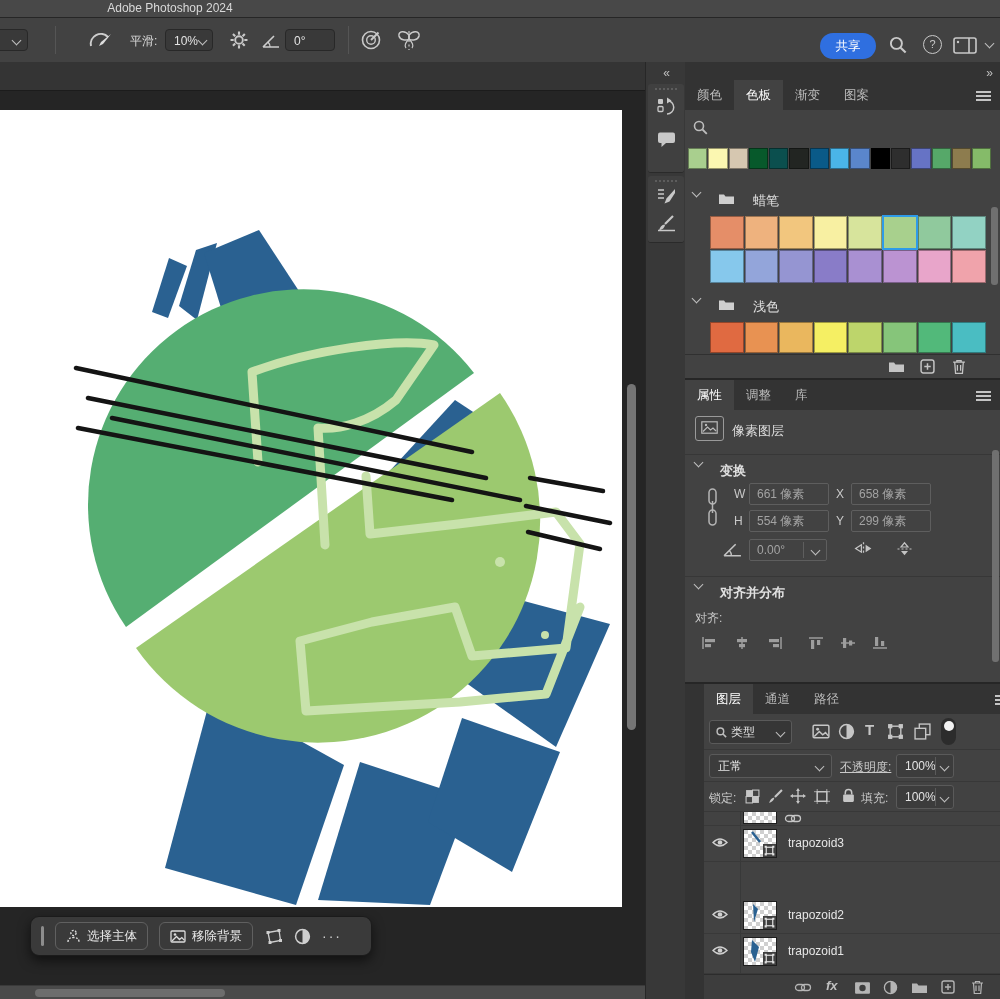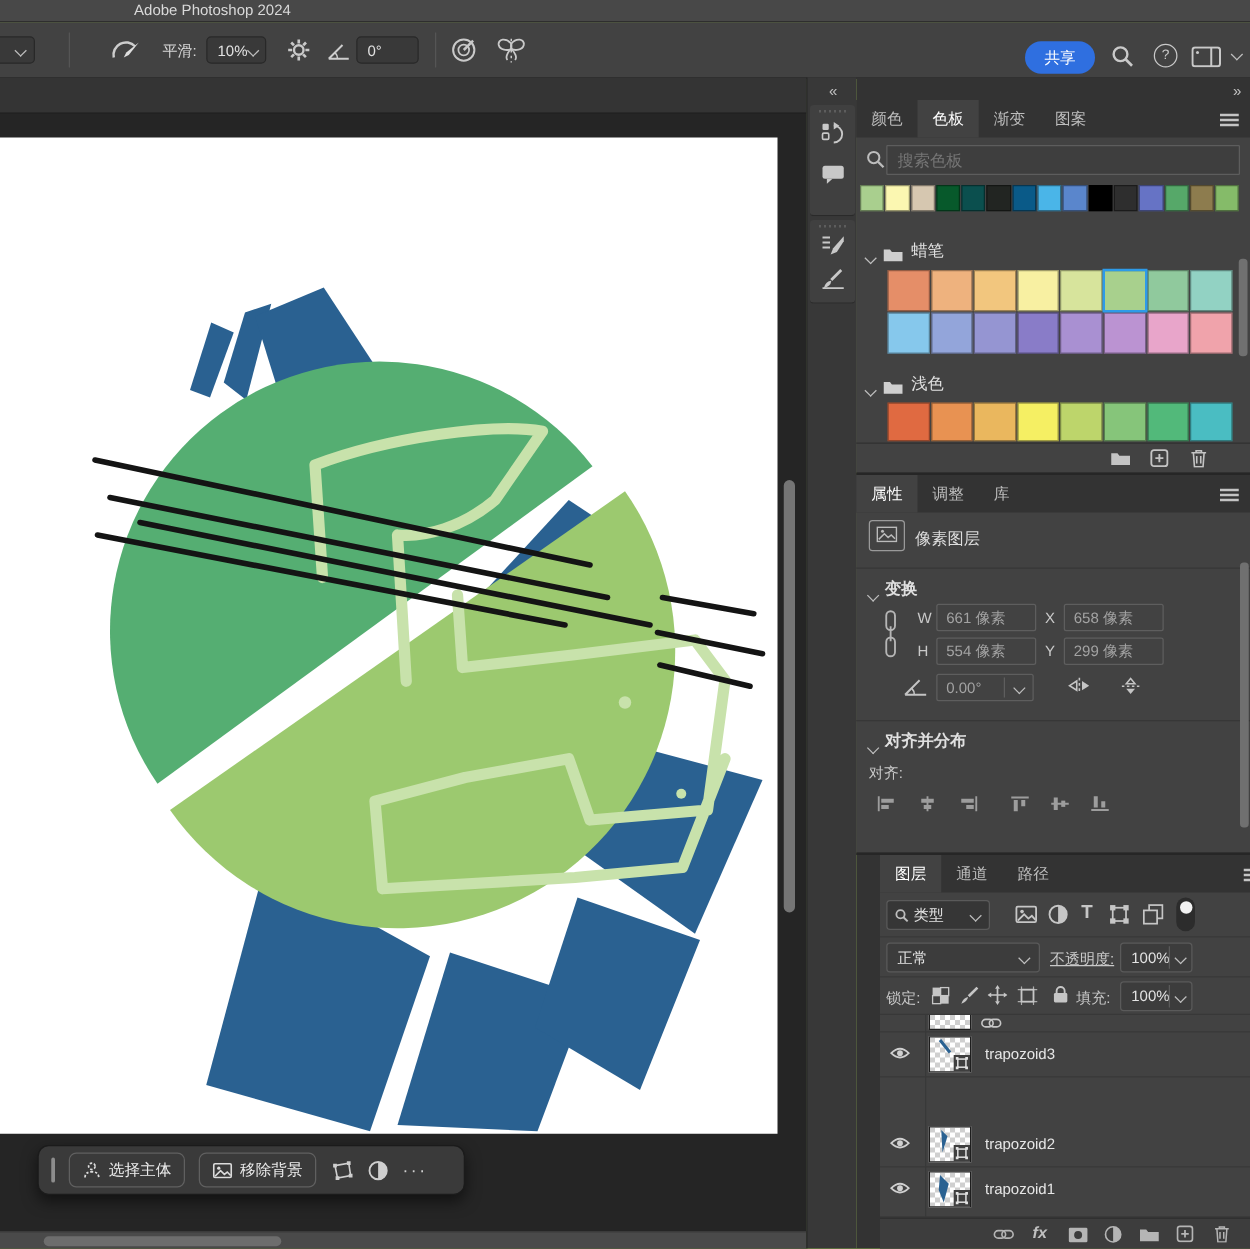--- a/index.html
+++ b/index.html
@@ -41,21 +41,21 @@
   .dock{position:absolute;left:685px;top:62px;width:315px;height:937px;background:#333;}
   .panel{position:absolute;left:0;width:315px;background:#424242;}
   .tabbar{position:absolute;left:0;top:0;width:315px;height:30px;background:#333;}
   .tab{display:inline-block;height:30px;line-height:30px;padding:0 12px;color:#bdbdbd;cursor:pointer;font-size:12.5px;}
   .tab.active{background:#424242;color:#fff;}
   .menu{position:absolute;right:9px;top:11px;width:15px;height:2px;background:#c4c4c4;box-shadow:0 4px #c4c4c4,0 8px #c4c4c4;cursor:pointer;}
   .hairline{position:absolute;left:0;width:315px;height:2px;background:#262626;}
   .sw{width:19.3px;height:21px;box-sizing:border-box;border:1px solid rgba(0,0,0,.4);cursor:pointer;}
   .cw{width:33.6px;height:33px;box-sizing:border-box;border:1px solid rgba(0,0,0,.35);cursor:pointer;}
   .cw.selected{outline:2px solid #2e9be8;outline-offset:-1px;z-index:2;}
-  .gh{position:absolute;left:8px;display:flex;align-items:flex-end;gap:6px;color:#e0e0e0;font-size:13px;}
+  .gh{position:absolute;left:8px;display:flex;align-items:flex-start;gap:18px;color:#e0e0e0;font-size:13px;}
   .field{position:absolute;height:22px;border:1px solid #5e5e5e;border-radius:2px;color:#a3a3a3;
          line-height:20px;padding-left:7px;box-sizing:border-box;font-size:12px;background:transparent;}
   .flabel{position:absolute;color:#c9c9c9;font-size:12px;}
   .sbthumb{position:absolute;width:7px;background:#707070;border-radius:3px;}
   .combo{position:absolute;height:24px;background:#3c3c3c;border:1px solid #5a5a5a;border-radius:3px;box-sizing:border-box;
          color:#e3e3e3;line-height:22px;padding-left:8px;font-size:12px;cursor:pointer;}
   .checker{background:#fff;background-image:repeating-conic-gradient(#ffffff 0% 25%,#cfcfcf 0% 50%);background-size:8px 8px;}
   .lrow{position:absolute;left:0;width:315px;height:36px;border-bottom:1px solid #393939;box-sizing:border-box;}
   .lrow.selected{background:#5d5d5d;}
   .lthumb{position:absolute;left:39px;top:3px;width:34px;height:29px;border:1px solid #1e1e1e;box-sizing:border-box;overflow:hidden;}
@@ -235,21 +235,20 @@
 
     <div class="panel" style="top:18px;height:298px;">
       <div class="tabbar">
         <span class="tab">颜色</span><span class="tab active">色板</span><span class="tab">渐变</span><span class="tab">图案</span>
         <div class="menu"></div>
       </div>
       <svg class="abs" style="left:8px;top:40px;" width="15" height="15" viewBox="0 0 15 15">
         <circle cx="6" cy="6" r="4.5" fill="none" stroke="#bdbdbd" stroke-width="1.6"></circle>
         <path d="M9.5 9.5 L13.8 13.8" stroke="#bdbdbd" stroke-width="1.8"></path>
       </svg>
-      <input class="abs" style="left: 24px; top: 36px; width: 283px; height: 24px; background: rgb(62, 62, 62); border: 1px solid rgb(93, 93, 93); color: rgb(216, 216, 216); padding-left: 8px; box-sizing: border-box; font-size: 13px; border-radius: 1px; outline: none;" placeholder="搜索色板">
       <div class="abs" style="left:3px;top:68px;display:flex;gap:1px;">
         <div class="sw" style="background: rgb(169, 207, 142);"></div>
         <div class="sw" style="background: rgb(251, 247, 177);"></div>
         <div class="sw" style="background: rgb(214, 199, 176);"></div>
         <div class="sw" style="background: rgb(7, 89, 43);"></div>
         <div class="sw" style="background: rgb(11, 79, 78);"></div>
         <div class="sw" style="background: rgb(34, 37, 34);"></div>
         <div class="sw" style="background: rgb(10, 90, 136);"></div>
         <div class="sw" style="background: rgb(74, 181, 232);"></div>
         <div class="sw" style="background: rgb(90, 134, 204);"></div>

